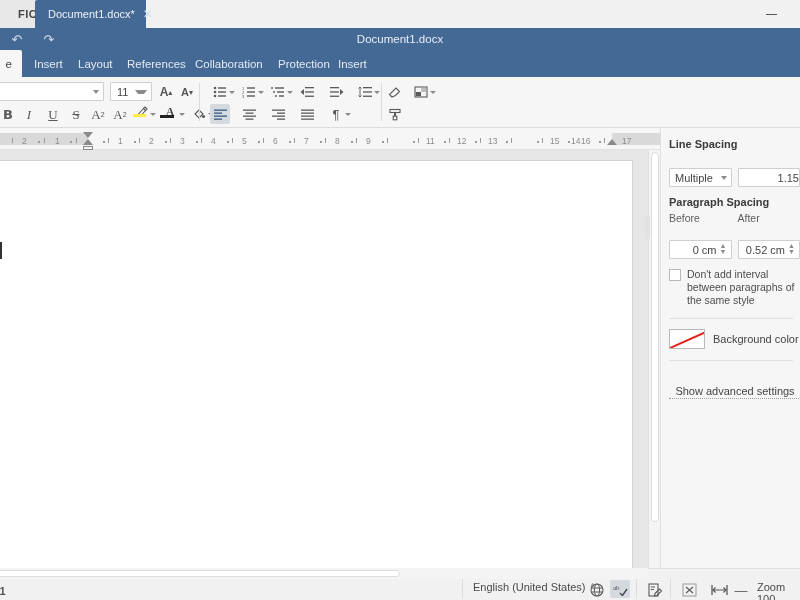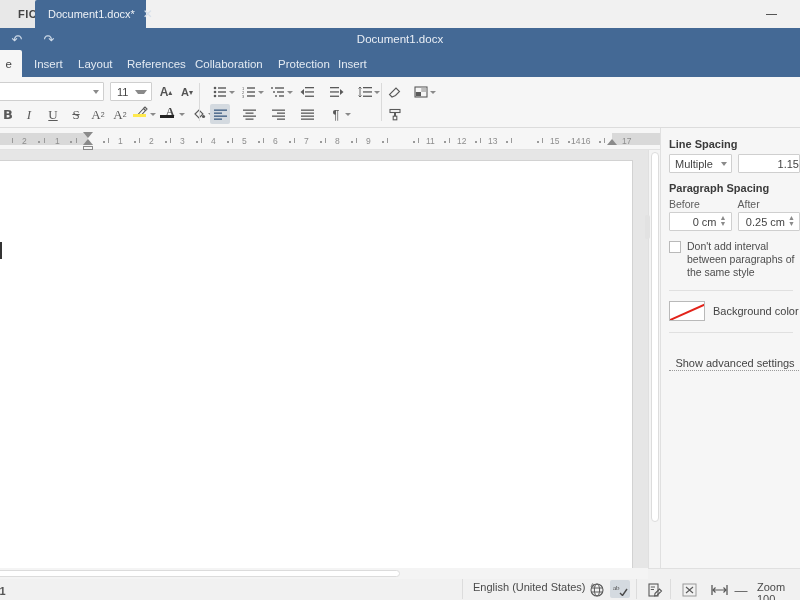--- a/index.html
+++ b/index.html
@@ -177,21 +177,21 @@
   .rpanel {
     position:absolute; left:660px; top:128px; width:140px; height:440px;
     background:#f6f6f6; border-left:1px solid #e0e0e0; padding: 10px 0 0 8px;
   }
   .rp-h {
     font-size: 11px; font-weight: bold; color:#3b3b3b; margin-bottom:4px;
   }
   .rp-row { display:flex; gap:6px; margin-bottom:9px; }
   .rp-field {
     height:19px; background:#fff; border:1px solid #cfcfcf; border-radius:1px;
-    display:flex; align-items:center; position:relative; font-size:11px; color:#444;
+    display:flex; align-items:center; position:relative; font-size:11px; color:#444;margin-top:14px;
   }
   .rp-field.sel-w { width:72px; padding-left:5px; }
   .rp-field.num-w { width:72px; justify-content:flex-end; padding-right:0; }
   .rp-sublabels { display:flex; gap:6px; margin-bottom:2px; }
   .rp-sublabels span { width:72px; font-size:10.5px; color:#5d5d5d; }
   .spin {
     position:absolute; right:4px; top:2px; display:flex; flex-direction:column;
     color:#8a8a8a; font-size:7px; line-height:6px;
   }
   .rp-check { display:flex; gap:6px; margin-top:4px; }
@@ -628,21 +628,21 @@
     </div>
     <div class="rp-row">
       <div class="rp-field num-w" style="padding-right:14px;">
         <span>0 cm</span>
         <span class="spin">
             <span>▲</span>
             <span>▼</span>
           </span>
       </div>
       <div class="rp-field num-w" style="padding-right:14px;">
-        <span>0.25 cm</span>
+        <span>0.52 cm</span>
         <span class="spin">
             <span>▲</span>
             <span>▼</span>
           </span>
       </div>
     </div>
 
     <div class="rp-check">
       <span class="cbox"></span>
       <span class="txt">Don't add interval between paragraphs of the same style</span>

